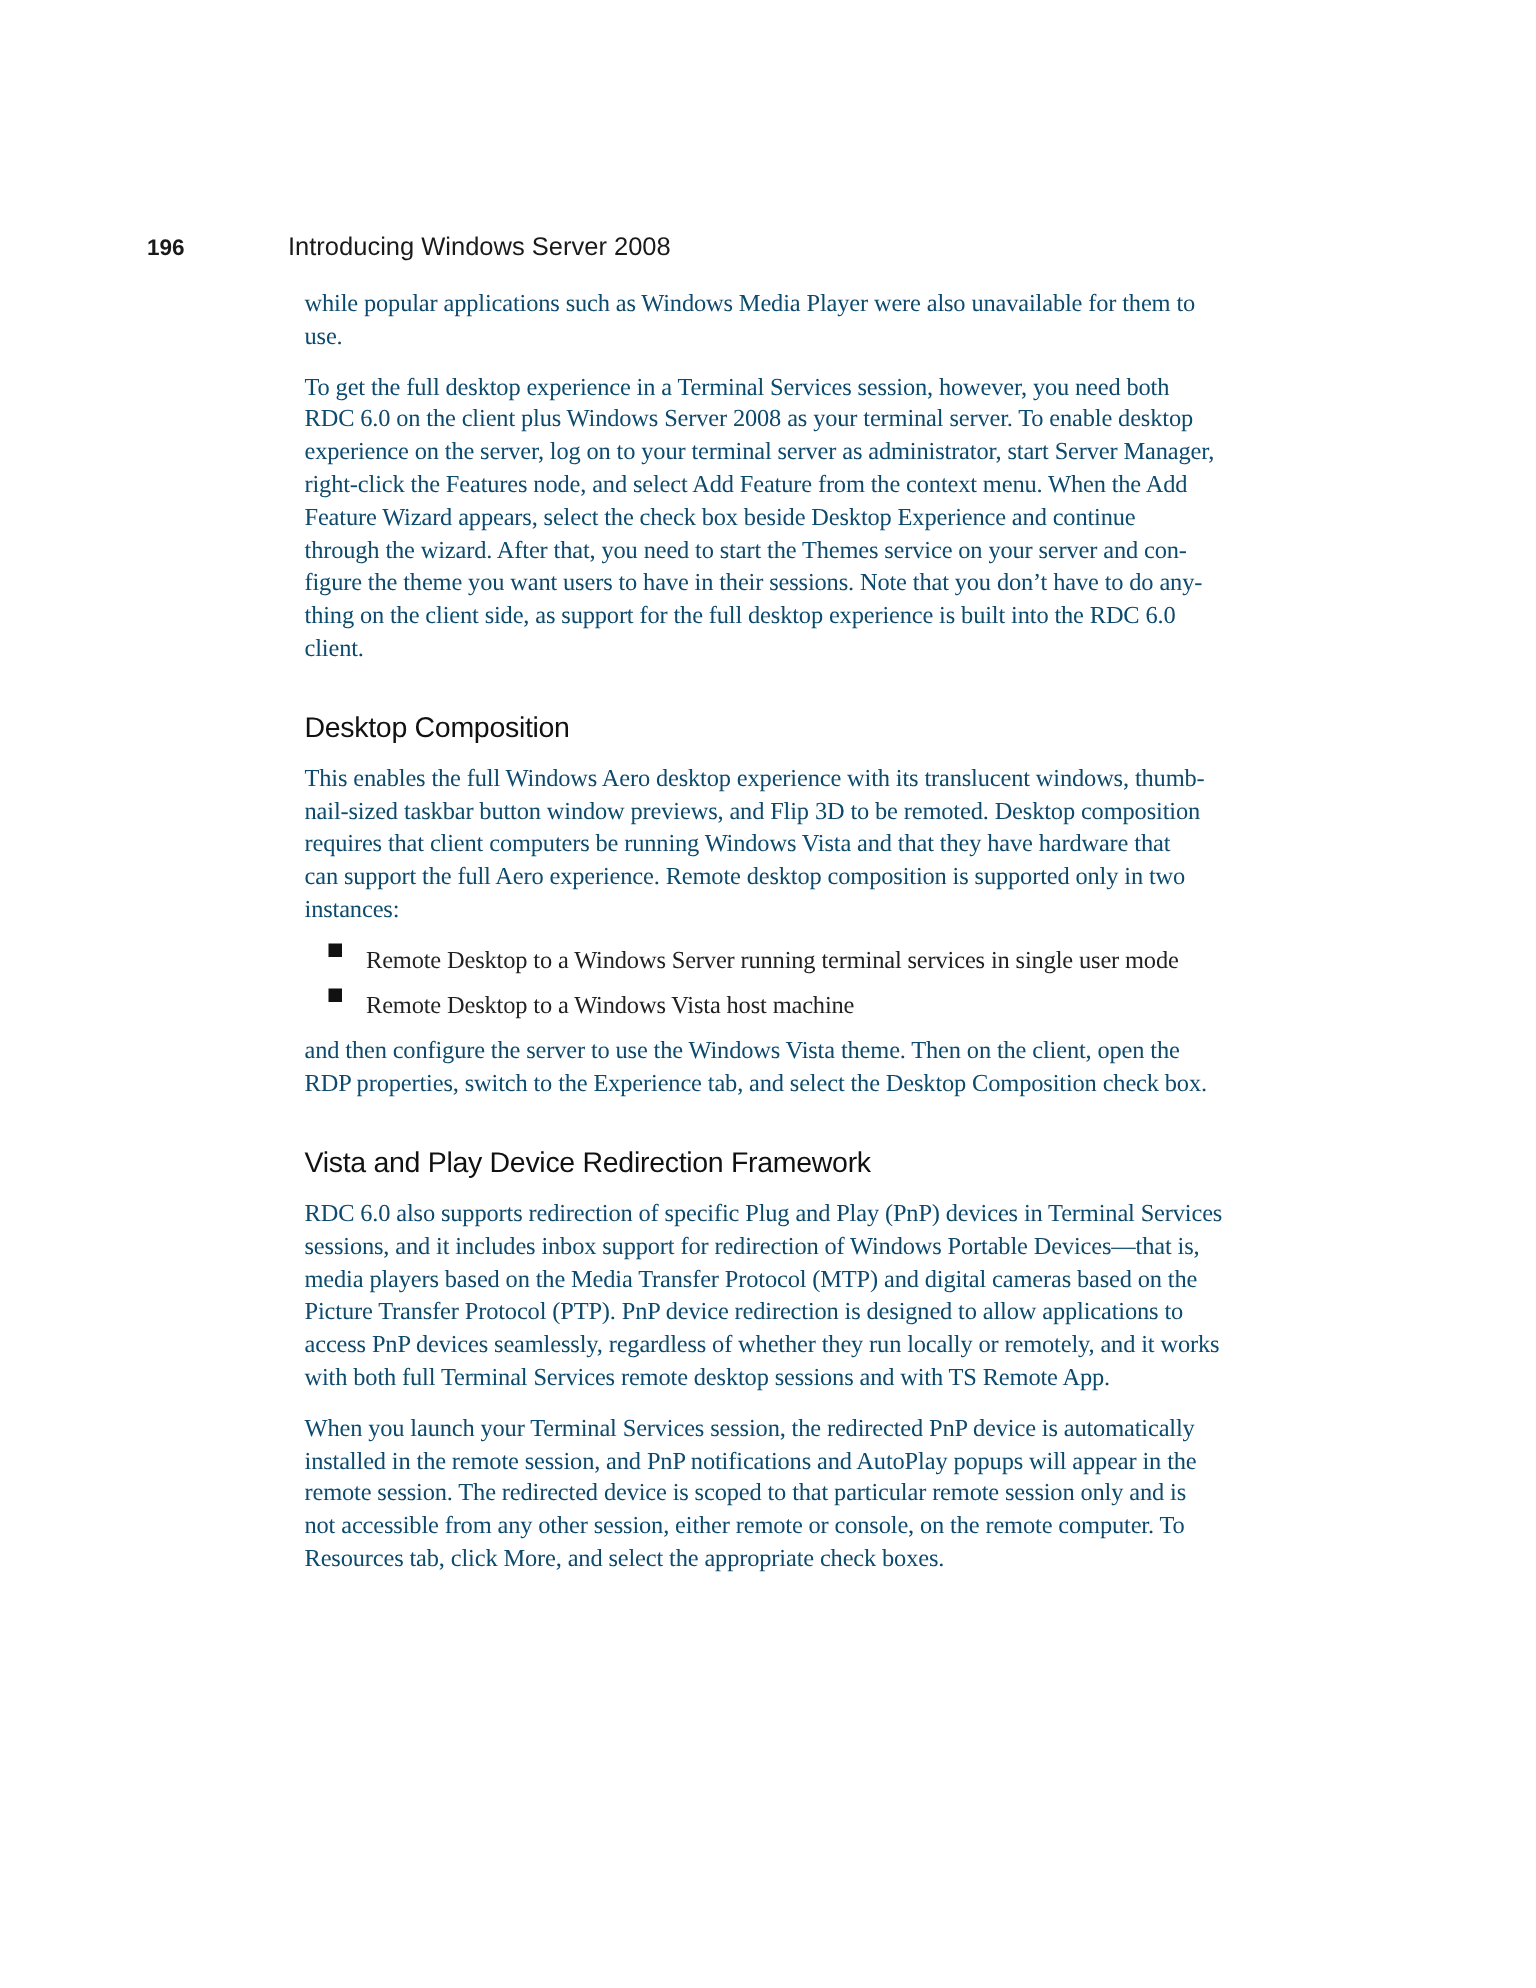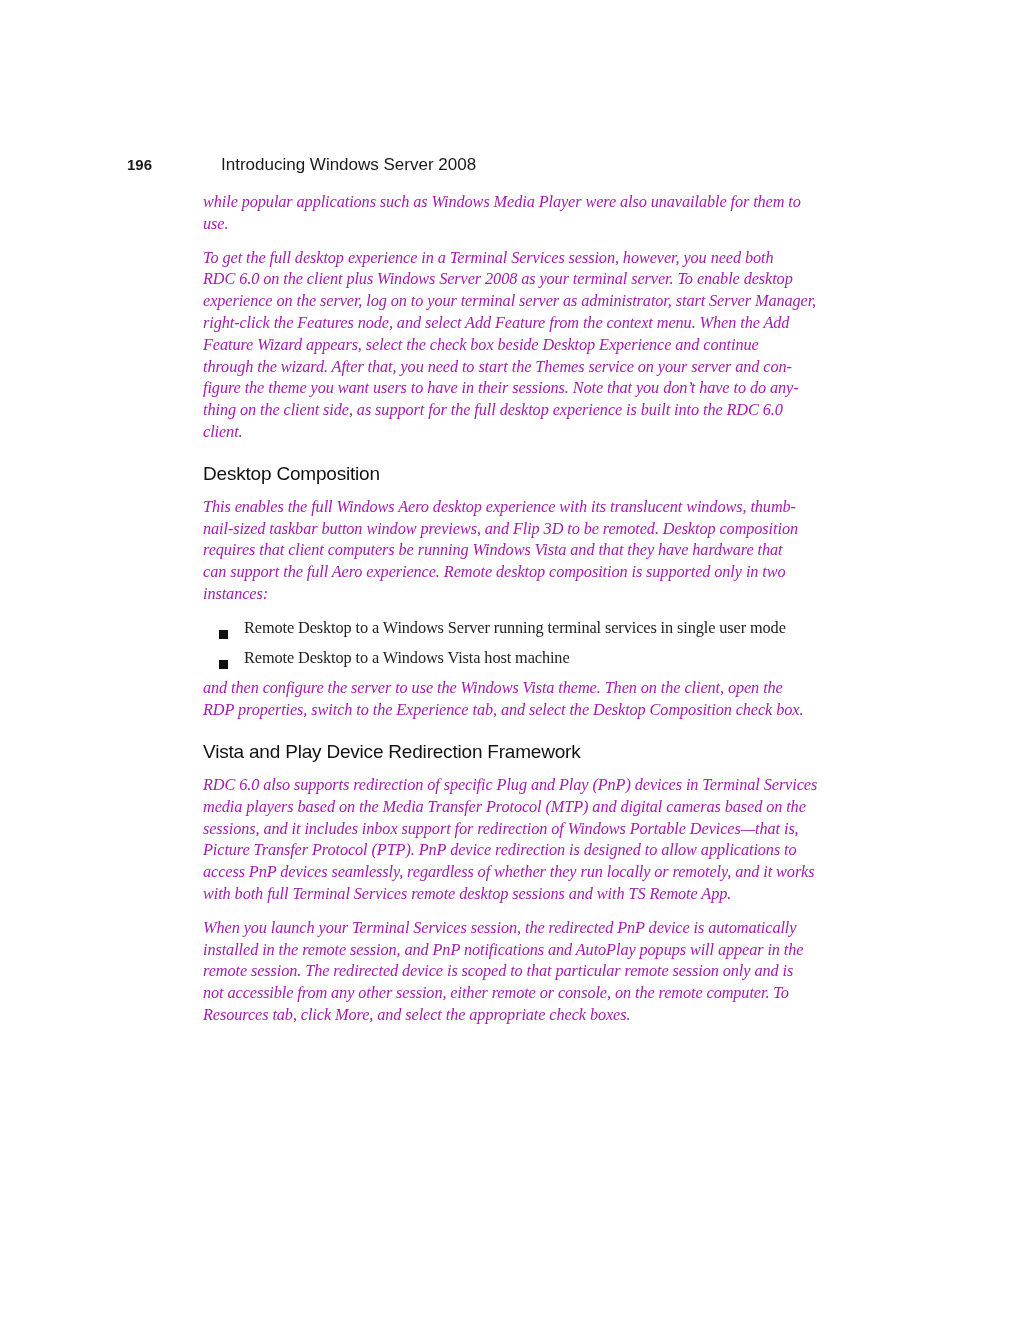--- a/index.html
+++ b/index.html
@@ -10,21 +10,21 @@
     body {
       width: 1024px;
       height: 1325px;
       position: relative;
       overflow: hidden;
       color: #1a1a1a;
     }
     .running-head {
       position: absolute;
       top: 155px;
-      left: 127px;
+      left: 98px;
       height: 22px;
       display: flex;
       align-items: baseline;
       font-family: "Liberation Sans", sans-serif;
     }
     .page-number {
       font-weight: bold;
       font-size: 15px;
       width: 94px;
     }
@@ -36,43 +36,42 @@
       top: 191px;
       left: 203px;
       width: 660px;
     }
     .para {
       font-family: "Liberation Serif", serif;
       font-size: 16.3px;
       line-height: 21.8px;
       margin: 0 0 12px 0;
       letter-spacing: -0.1px;
-      color: #a21caf;
-      font-style: italic;
+      color: #0c4a6e;
     }
     .line {
       display: block;
       white-space: nowrap;
     }
     .heading {
       font-family: "Liberation Sans", sans-serif;
       font-size: 19px;
       font-weight: normal;
-      margin: 20px 0 11px 0;
+      margin: 32px 0 11px 0;
       letter-spacing: -0.2px;
       color: #111;
     }
     .bullet-list {
       list-style: none;
       margin: 6px 0 6px 0;
       padding: 0;
     }
     .bullet-item {
       display: flex;
-      align-items: flex-end;
+      align-items: flex-start;
       font-family: "Liberation Serif", serif;
       font-size: 16.3px;
       line-height: 21.8px;
       margin-bottom: 8.5px;
       letter-spacing: -0.1px;
       color: #222;
     }
     .bullet {
       display: inline-block;
       width: 9px;
@@ -133,22 +132,22 @@
 
   <p class="para">
     <span class="line">and then configure the server to use the Windows Vista theme. Then on the client, open the</span>
     <span class="line">RDP properties, switch to the Experience tab, and select the Desktop Composition check box.</span>
   </p>
 
   <h2 class="heading">Vista and Play Device Redirection Framework</h2>
 
   <p class="para">
     <span class="line">RDC 6.0 also supports redirection of specific Plug and Play (PnP) devices in Terminal Services</span>
+    <span class="line">sessions, and it includes inbox support for redirection of Windows Portable Devices—that is,</span>
     <span class="line">media players based on the Media Transfer Protocol (MTP) and digital cameras based on the</span>
-    <span class="line">sessions, and it includes inbox support for redirection of Windows Portable Devices—that is,</span>
     <span class="line">Picture Transfer Protocol (PTP). PnP device redirection is designed to allow applications to</span>
     <span class="line">access PnP devices seamlessly, regardless of whether they run locally or remotely, and it works</span>
     <span class="line">with both full Terminal Services remote desktop sessions and with TS Remote App.</span>
   </p>
 
   <p class="para">
     <span class="line">When you launch your Terminal Services session, the redirected PnP device is automatically</span>
     <span class="line">installed in the remote session, and PnP notifications and AutoPlay popups will appear in the</span>
     <span class="line">remote session. The redirected device is scoped to that particular remote session only and is</span>
     <span class="line">not accessible from any other session, either remote or console, on the remote computer. To</span>

